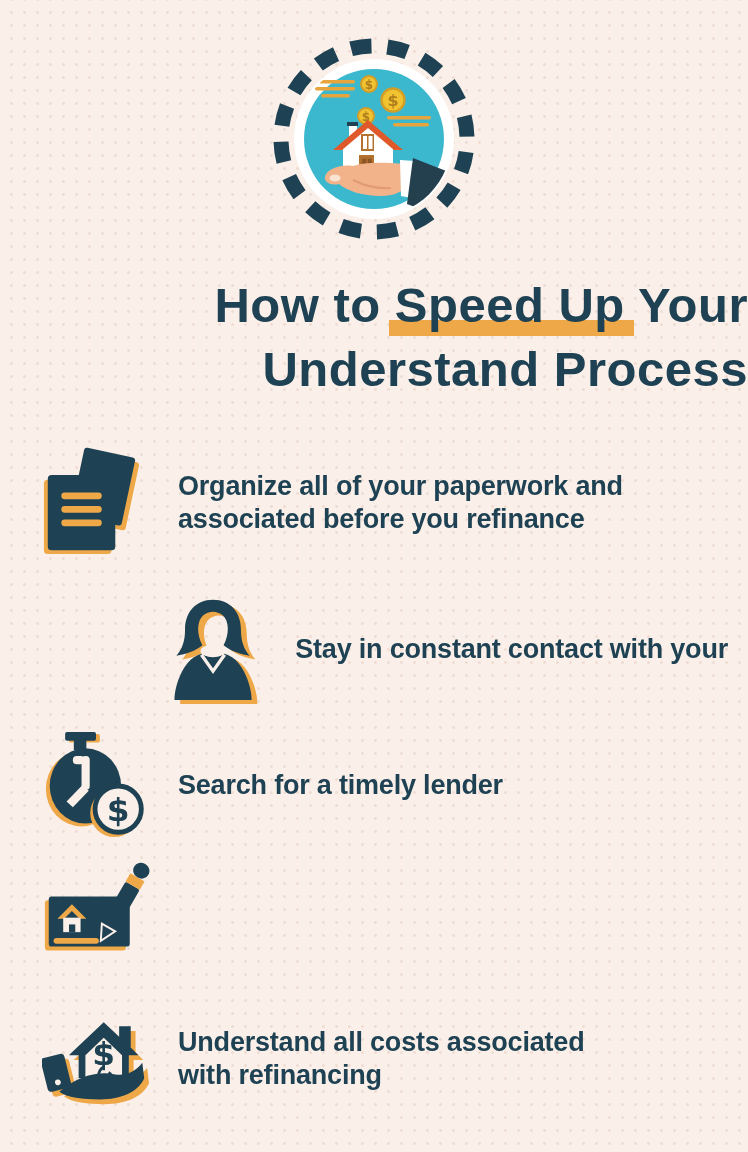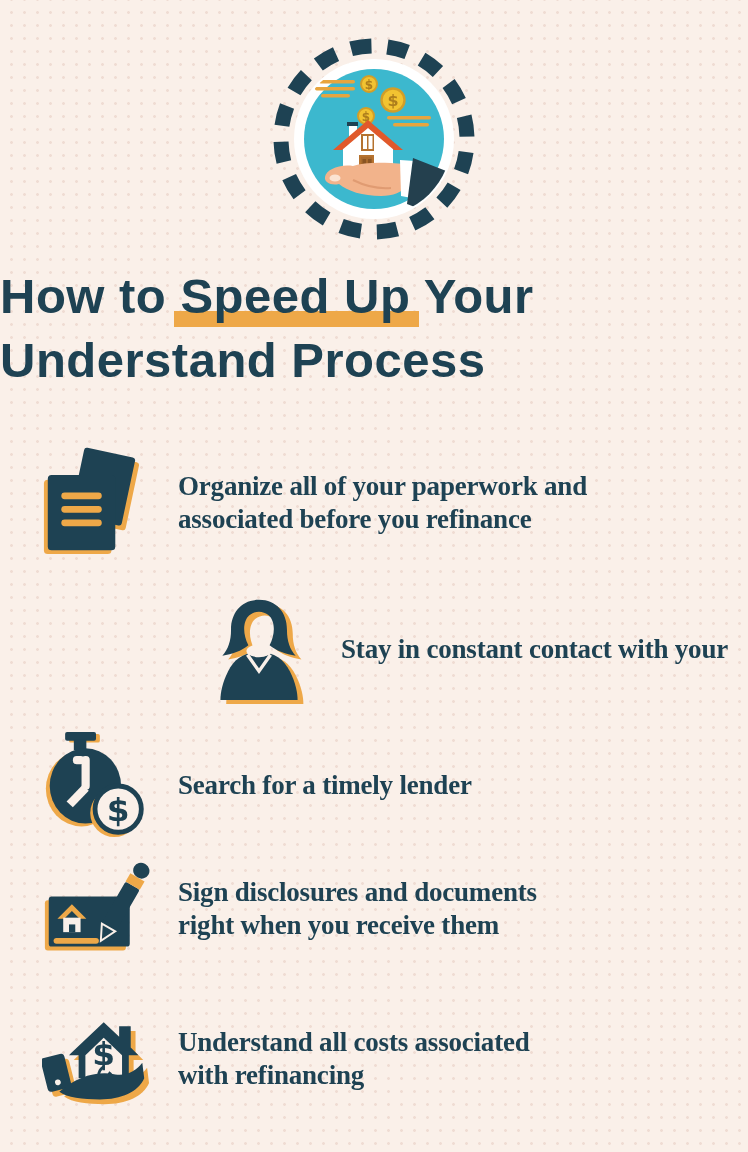--- a/index.html
+++ b/index.html
@@ -19,41 +19,41 @@
   html,body{margin:0;padding:0;}
   body{font-family:"Liberation Sans","DejaVu Sans",sans-serif;}
   .canvas{
     position:relative; width:748px; height:1152px; overflow:hidden; z-index:0;
     background-color:var(--cream);
     background-image:radial-gradient(circle,var(--dot) 1.3px, rgba(0,0,0,0) 1.5px);
     background-size:13px 13px; background-position:5px 6px;
   }
   .badge{position:absolute; left:269px; top:34px; width:210px; height:210px;}
   .title{
-    position:absolute; left:0; top:264px; width:748px; text-align:left;
+    position:absolute; left:0; top:273px; width:748px; text-align:right;
     color:var(--navy); font-size:49px; line-height:64px; font-weight:bold;
     letter-spacing:.5px;
   }
   .hl{position:relative; display:inline-block; z-index:0;}
   .hl::after{
     content:""; position:absolute; left:-6px; right:-9px; bottom:1px; height:16px;
     background:var(--amber); z-index:-1;
   }
   .tips{position:absolute; left:0; top:0; width:748px;}
   .tip{
     position:absolute; left:40px; width:688px; height:114px;
     display:flex; align-items:center;
   }
   .tip-1{top:446px;} .tip-2{top:592px;justify-content:flex-end;} .tip-3{top:728px;} .tip-4{top:852px;} .tip-5{top:1002px;}
   .icon-box{flex:0 0 112px; width:112px; height:114px; display:flex; align-items:center; justify-content:center;}
   .tip-text{
     margin-left:26px; color:var(--navy); font-weight:bold;
     font-size:27px; line-height:33px; letter-spacing:-0.2px;
   }
-  .tip-text .ln{white-space:nowrap;font-family:Liberation Serif, serif;}
+  .tip-text .ln{white-space:nowrap;}
 </style>
 </head>
 <body>
 
 <div class="canvas">
 
   <div class="badge">
     <svg width="210" height="210" viewBox="0 0 210 210">
       <defs>
         <clipPath id="discClip">
@@ -185,24 +185,20 @@
           <rect x="28" y="73" width="6.5" height="8" fill="#1E4253"></rect>
           <rect x="12" y="87" width="47" height="6" rx="3" fill="#EEA848"></rect>
           <g transform="translate(61,90) rotate(-60)">
             <polygon points="0,0 16,-8 16,8" fill="#1E4253" stroke="#FAF0E9" stroke-width="2"></polygon>
             <rect x="18" y="-8.5" width="48" height="17" rx="2" fill="#1E4253"></rect>
             <rect x="66" y="-8.5" width="10" height="17" fill="#EEA848"></rect>
             <rect x="76" y="-8.5" width="16" height="17" rx="8" fill="#1E4253"></rect>
           </g>
         </svg>
       </div>
-      <div class="tip-text">
-        <div class="ln">Sign disclosures and documents</div>
-        <div class="ln">right when you receive them</div>
-      </div>
     </div>
 
     <div class="tip tip-5">
       <div class="icon-box">
         <svg width="108" height="114" viewBox="0 0 112 116">
           <g fill="#EEA848" transform="translate(5,5)">
             <path d="M30,52 L64,20 L80,35 L80,24 L92,24 L92,46 L100,54 L90,54 L90,78 L38,78 L38,54 L28,54 Z"></path>
             <path d="M18,92 C36,76 58,70 76,74 C88,76 98,70 104,62 L106,78 C100,92 82,100 60,100 C42,100 26,98 18,92 Z"></path>
             <g transform="rotate(-14 16 72)">
                 <rect x="2" y="54" width="25" height="36" rx="4"></rect>

